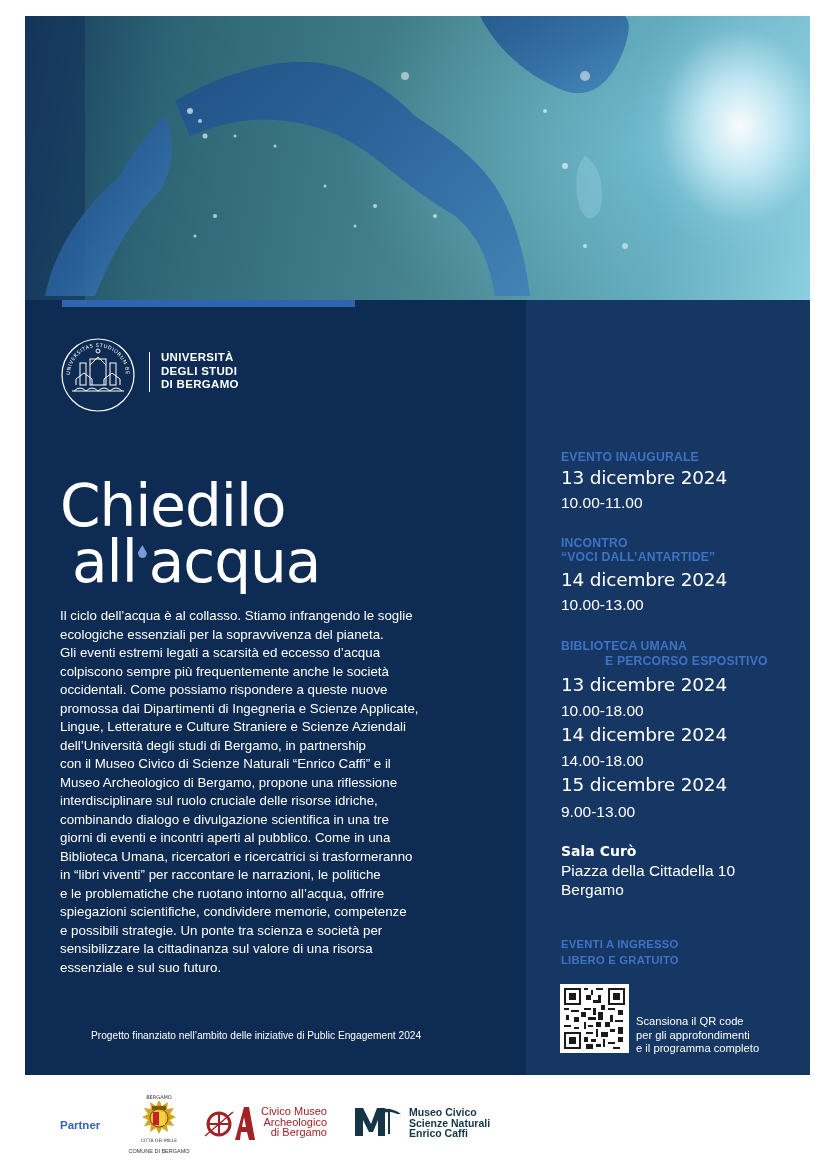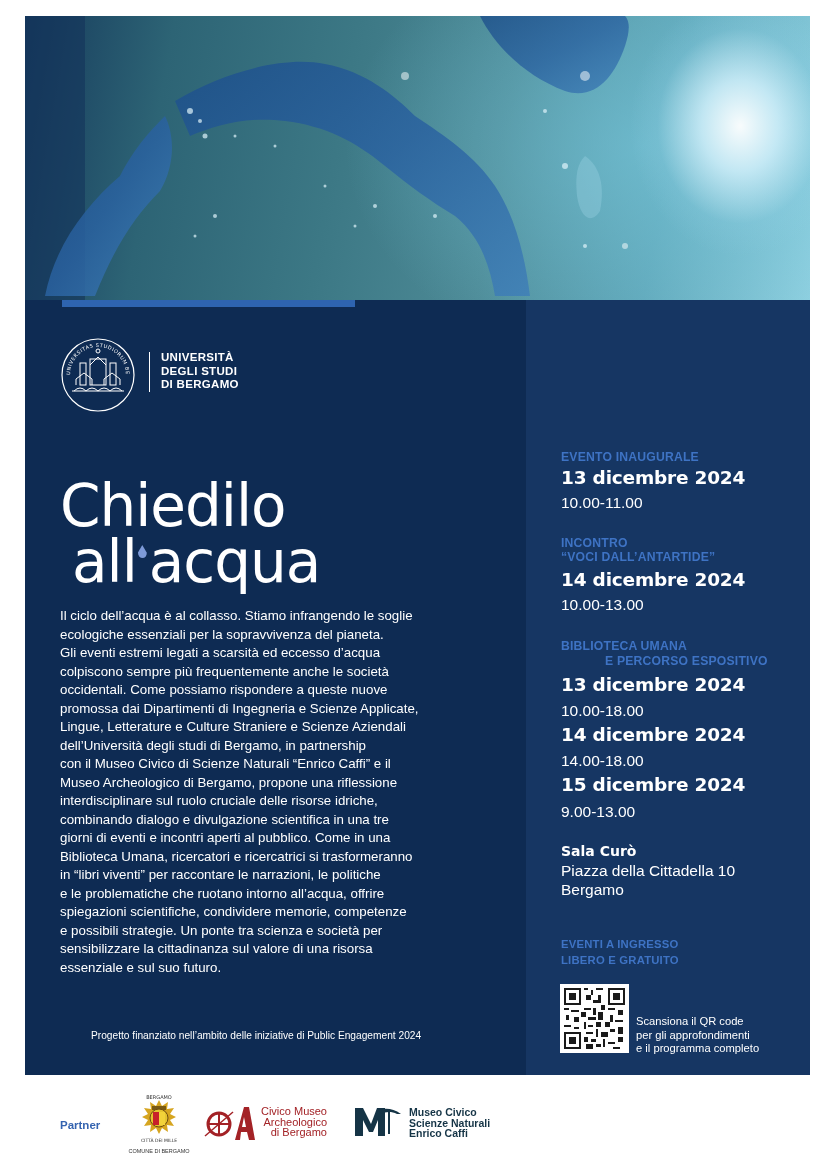--- a/index.html
+++ b/index.html
@@ -61,21 +61,21 @@
     position: absolute; left: 50px; top: 1029px; color: #ffffff;
     font-family: "Liberation Sans", sans-serif; font-size: 10.2px; line-height: 14px; margin-left: 41px;
   }
   .funding div { white-space: nowrap; }
   .ev-label {
     position: absolute; color: #3e73c4; font-family: "Liberation Sans", sans-serif;
     font-weight: bold; font-size: 12.2px; line-height: 14px; letter-spacing: 0.2px; white-space: nowrap;
   }
   .ev-date {
     position: absolute; color: #ffffff; font-family: "DejaVu Sans", sans-serif;
-    font-weight: bold; font-size: 18.5px; line-height: 22px; white-space: nowrap; letter-spacing: -0.2px;
+    font-weight: normal; font-size: 18.5px; line-height: 22px; white-space: nowrap; letter-spacing: -0.2px;
   }
   .ev-time {
     position: absolute; color: #ffffff; font-family: "Liberation Sans", sans-serif;
     font-size: 15.5px; line-height: 18px; white-space: nowrap;
   }
   .venue-name {
     position: absolute; left: 561px; top: 842px; color: #ffffff;
     font-family: "DejaVu Sans", sans-serif; font-weight: bold; font-size: 14px; line-height: 18px;
   }
   .venue-addr {

